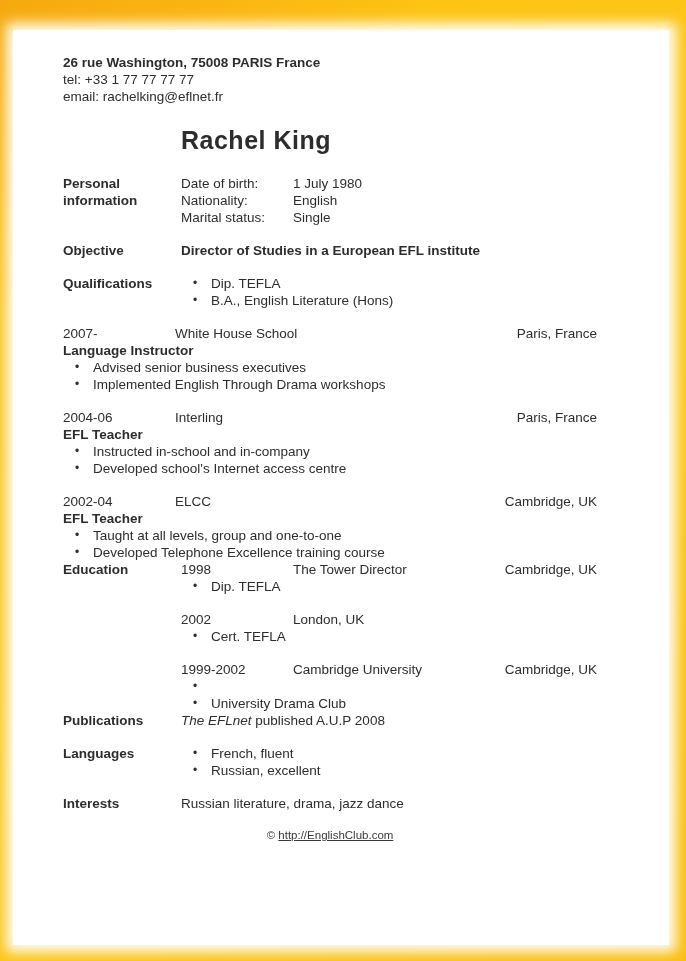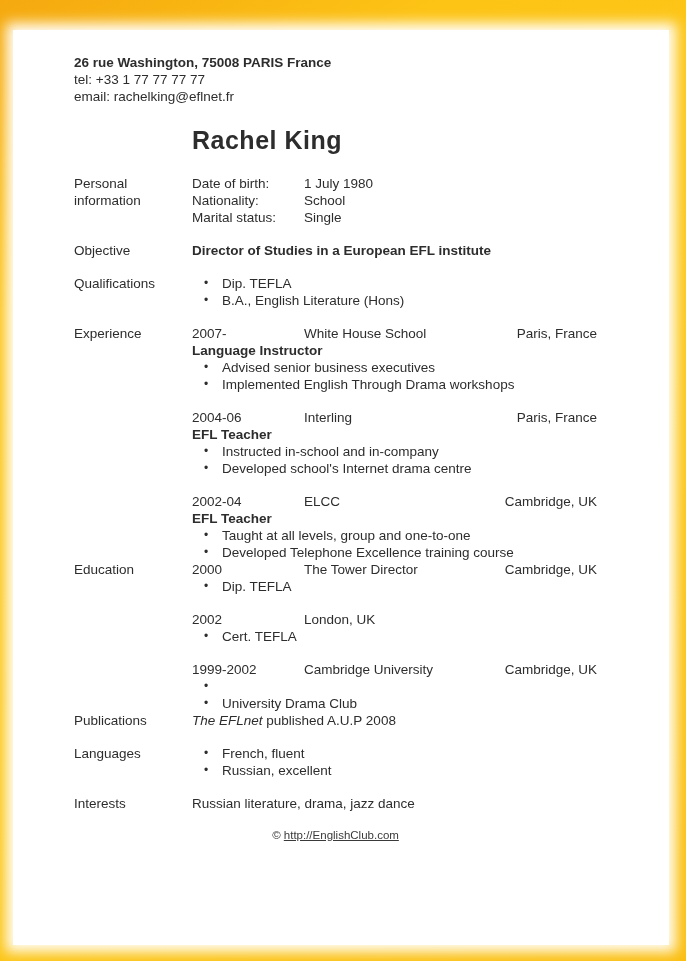--- a/index.html
+++ b/index.html
@@ -16,28 +16,28 @@
     overflow: hidden;
   }
   .sheet {
     position: absolute;
     top: 30px; left: 13px; right: 17px; bottom: 16px;
     background: #ffffff;
     box-shadow: 0 0 12px 7px rgba(255,255,255,0.95);
   }
   .content {
     position: absolute;
-    top: 24px; left: 61px; right: 72px;
+    top: 24px; left: 50px; right: 72px;
     font-size: 13.5px;
     line-height: 17px;
   }
   .bold { font-weight: 700; }
   .mb { margin-bottom: 16px; }
   .row { display: flex; }
-  .lbl { width: 118px; flex: 0 0 118px; font-weight: 400; }
+  .lbl { width: 118px; flex: 0 0 118px; font-weight: 700; }
   .main { flex: 1; min-width: 0; }
   .cols { display: flex; }
   .date { width: 112px; flex: 0 0 112px; }
   .org { flex: 1; }
   .loc { text-align: left; white-space: nowrap; }
   .kv { display: flex; }
   .k { width: 112px; flex: 0 0 112px; }
   h1.title {
     font-size: 25px;
     line-height: 34px;
@@ -91,21 +91,21 @@
           <div>Personal</div>
           <div>information</div>
         </div>
         <div class="main">
           <div class="kv">
             <span class="k">Date of birth:</span>
             <span>1 July 1980</span>
           </div>
           <div class="kv">
             <span class="k">Nationality:</span>
-            <span>School</span>
+            <span>English</span>
           </div>
           <div class="kv">
             <span class="k">Marital status:</span>
             <span>Single</span>
           </div>
         </div>
       </div>
 
       <div class="row mb">
         <div class="lbl">Objective</div>
@@ -120,21 +120,20 @@
             <span>Dip. TEFLA</span>
           </div>
           <div class="bullet">
             <span class="blt">•</span>
             <span>B.A., English Literature (Hons)</span>
           </div>
         </div>
       </div>
 
       <div class="row">
-        <div class="lbl">Experience</div>
         <div class="main">
 
           <div class="job">
             <div class="cols">
               <span class="date">2007-</span>
               <span class="org">White House School</span>
               <span class="loc">Paris, France</span>
             </div>
             <div class="jtitle">Language Instructor</div>
             <div class="bullet">
@@ -153,21 +152,21 @@
               <span class="org">Interling</span>
               <span class="loc">Paris, France</span>
             </div>
             <div class="jtitle">EFL Teacher</div>
             <div class="bullet">
               <span class="blt">•</span>
               <span>Instructed in-school and in-company</span>
             </div>
             <div class="bullet">
               <span class="blt">•</span>
-              <span>Developed school's Internet drama centre</span>
+              <span>Developed school's Internet access centre</span>
             </div>
           </div>
 
           <div class="job">
             <div class="cols">
               <span class="date">2002-04</span>
               <span class="org">ELCC</span>
               <span class="loc">Cambridge, UK</span>
             </div>
             <div class="jtitle">EFL Teacher</div>
@@ -183,21 +182,21 @@
 
         </div>
       </div>
 
       <div class="row">
         <div class="lbl">Education</div>
         <div class="main">
 
           <div class="entry">
             <div class="cols">
-              <span class="date">2000</span>
+              <span class="date">1998</span>
               <span class="org">The Tower Director</span>
               <span class="loc">Cambridge, UK</span>
             </div>
             <div class="bullet">
               <span class="blt">•</span>
               <span>Dip. TEFLA</span>
             </div>
           </div>
 
           <div class="entry">

